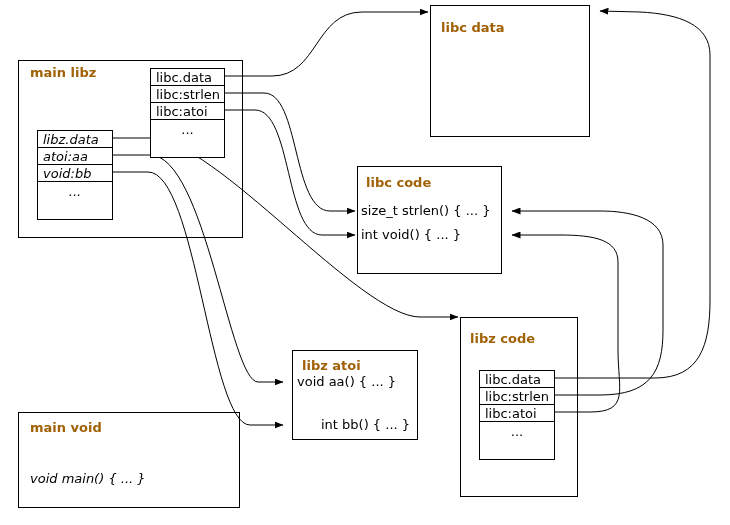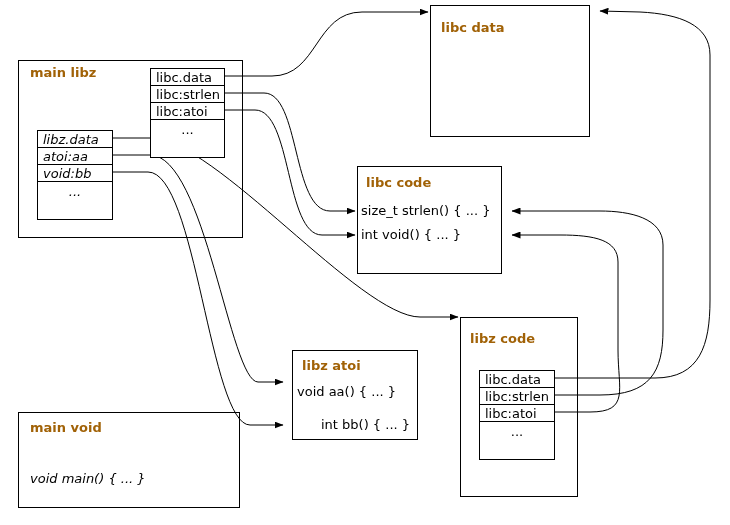--- a/index.html
+++ b/index.html
@@ -75,21 +75,21 @@
   <div class="box" style="left:430px;top:5px;width:160px;height:132px;"></div>
   <div class="title" style="left:441px;top:20px;">libc data</div>
 
   <div class="box" style="left:357px;top:166px;width:145px;height:108px;"></div>
   <div class="title" style="left:366px;top:175px;text-align:center;">libc code</div>
   <div class="code-line" style="left:361px;top:203px;">size_t strlen() { ... }</div>
   <div class="code-line" style="left:361px;top:227px;">int void() { ... }</div>
 
   <div class="box" style="left:292px;top:350px;width:126px;height:90px;"></div>
   <div class="title" style="left:302px;top:358px;">libz atoi</div>
-  <div class="code-line" style="left:297px;top:384px;text-align:center;">void aa() { ... }</div>
+  <div class="code-line" style="left:297px;top:374px;text-align:center;">void aa() { ... }</div>
   <div class="code-line" style="left:297px;top:417px;margin-left:24px;">int bb() { ... }</div>
 
   <div class="box" style="left:460px;top:317px;width:118px;height:180px;"></div>
   <div class="title" style="left:470px;top:331px;">libz code</div>
 
   <div class="got" style="left:479px;top:370px;width:76px;height:90px;">
     <div class="got-row">libc.data</div>
     <div class="got-row">libc:strlen</div>
     <div class="got-row">libc:atoi</div>
     <div class="got-row last" style="height:37px;">...</div>

